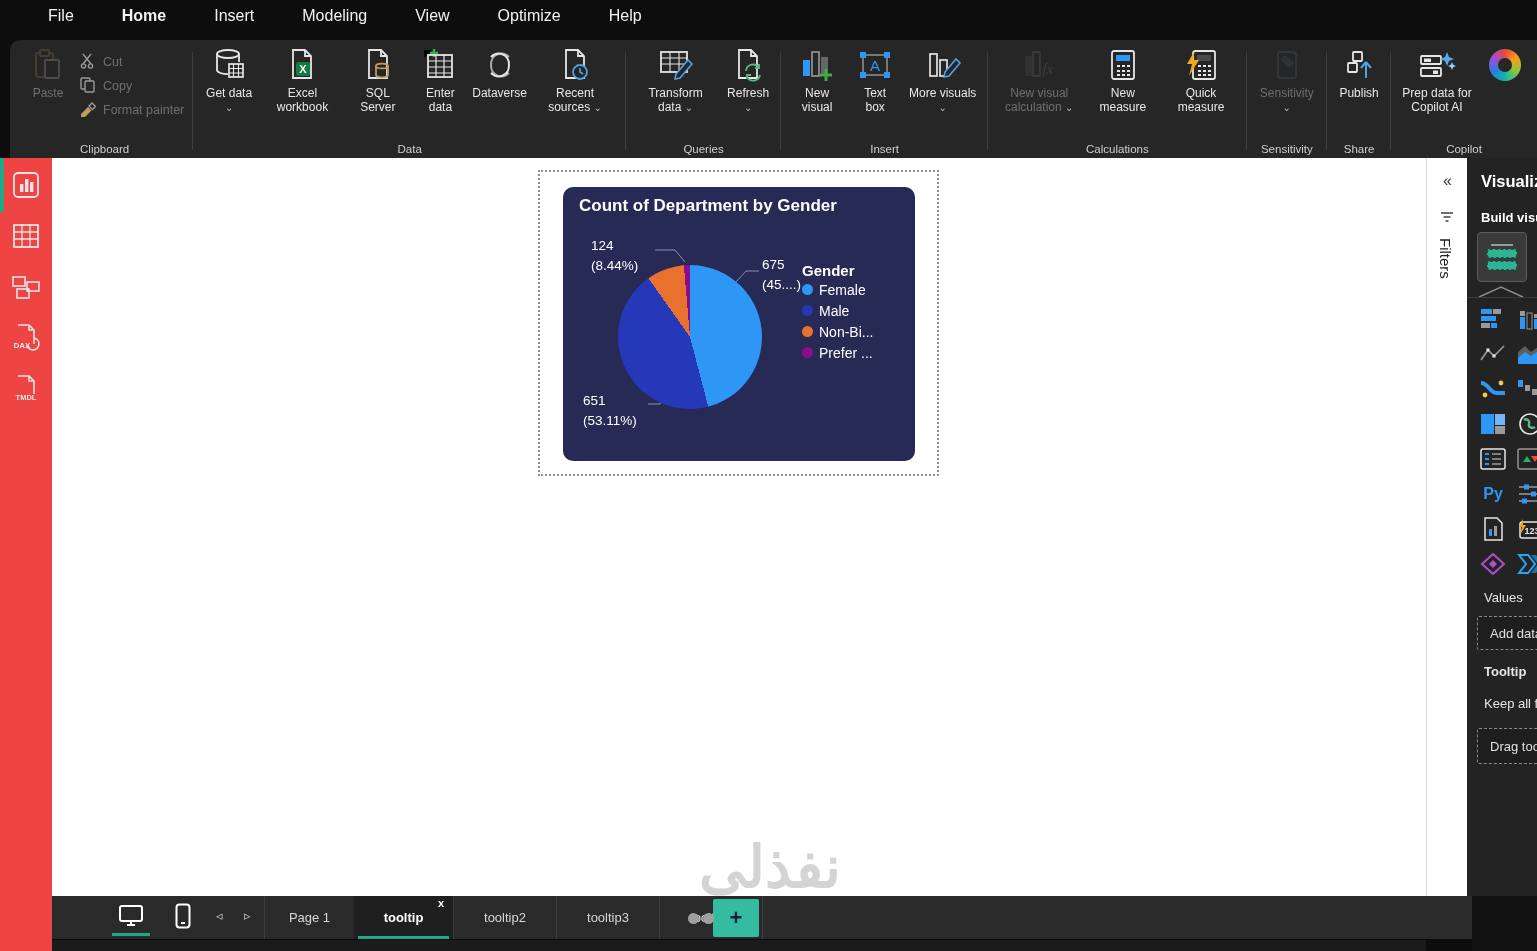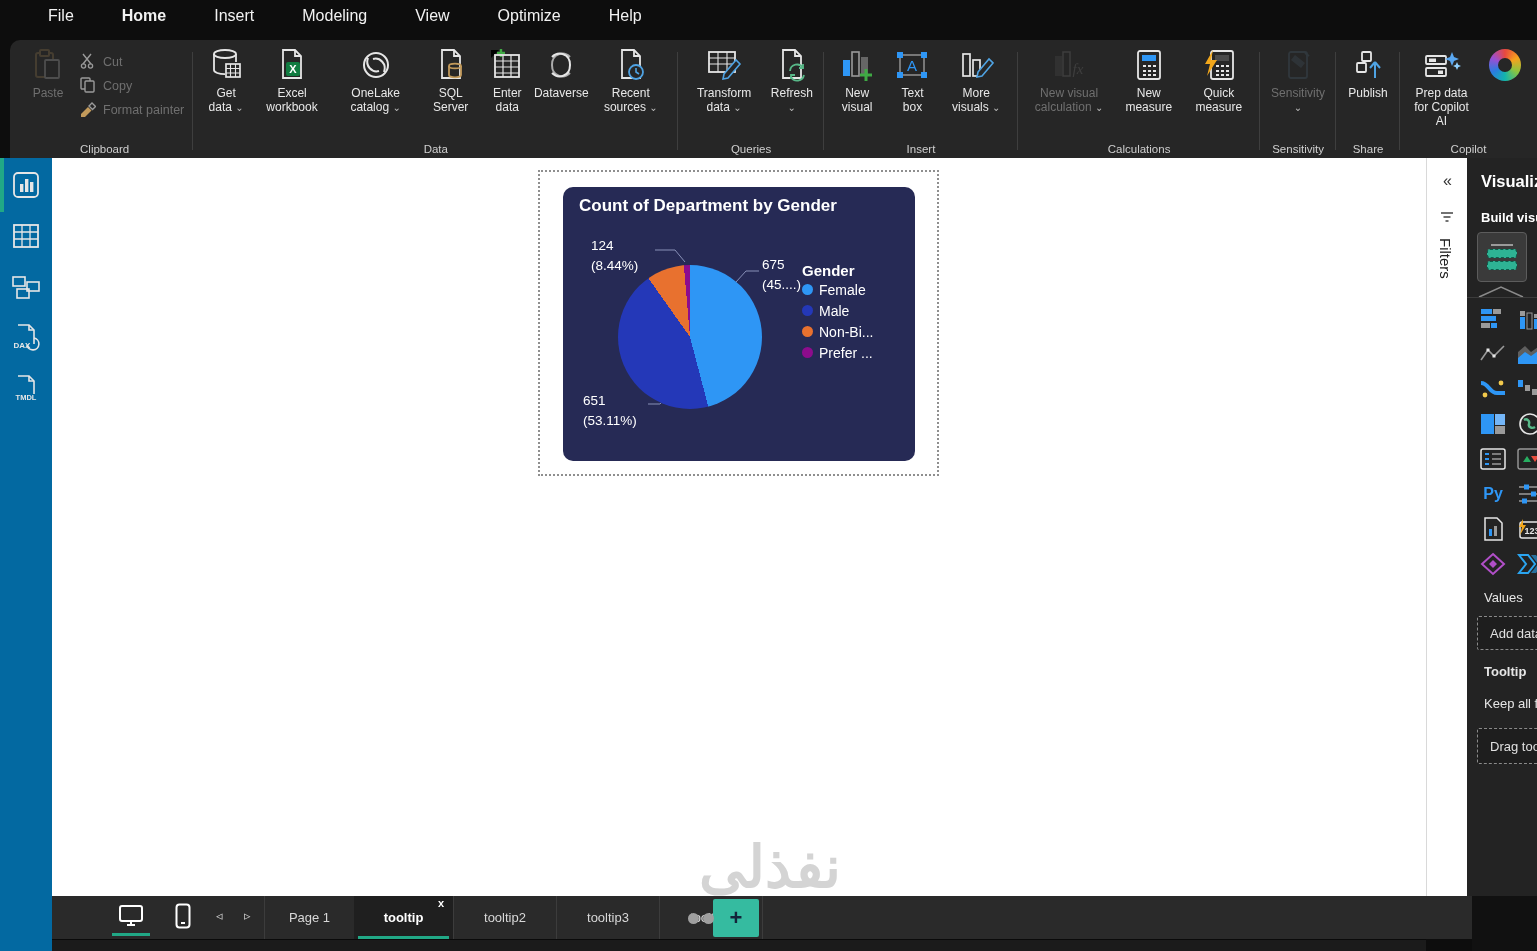--- a/index.html
+++ b/index.html
@@ -19,21 +19,21 @@
   .rgroup-label{position:absolute;bottom:3px;left:0;right:0;text-align:center;font-size:11.5px;color:#cfcfcf;}
   .rbtn{display:flex;flex-direction:column;align-items:center;padding:3px 5px;max-width:82px;min-width:44px;
         font-size:12px;line-height:1.15;text-align:center;color:#e8e8e8;border-radius:3px;}
   .rbtn .ric{height:40px;display:flex;align-items:center;justify-content:center;}
   .rbtn.disabled{color:#6f6f6f;}
   .rbtn.disabled svg,.rbtn.disabled .cicon{opacity:.45;}
   .caret{font-size:10px;color:#bdbdbd;line-height:1;}
   .clip-col{display:flex;flex-direction:column;justify-content:flex-start;padding-top:6px;}
   .small-btn{display:flex;align-items:center;gap:7px;font-size:12.5px;color:#6f6f6f;padding:2px 4px;white-space:nowrap;}
   
-  .side{position:absolute;left:0;top:158px;bottom:0;width:52px;background:#0369a1;display:flex;
+  .side{position:absolute;left:0;top:158px;bottom:0;width:52px;background:#ef4444;display:flex;
         flex-direction:column;align-items:center;padding-top:14px;gap:21px;z-index:12;}
   .side-item{width:30px;height:30px;display:flex;align-items:center;justify-content:center;}
   .active-ind{position:absolute;left:0;top:158px;width:4px;height:54px;background:#21A886;z-index:13;}
   
   .canvas{position:absolute;left:52px;top:158px;width:1374px;height:738px;background:#ffffff;}
   .vsel{position:absolute;left:538px;top:170px;width:401px;height:306px;border:2px dotted #8f8f8f;box-sizing:border-box;}
   .vcard{position:absolute;left:563px;top:187px;width:352px;height:274px;background:#262a55;border-radius:10px;}
   .vtitle{position:absolute;left:16px;top:9px;font-size:17px;font-weight:bold;color:#fff;}
   .pie{position:absolute;left:55px;top:78px;width:144px;height:144px;border-radius:50%;}
   .dlab{position:absolute;color:#fff;font-size:13.5px;line-height:20px;}
@@ -163,29 +163,20 @@
                   <path d="M7 2h12l6 6v22H7z" fill="none" stroke="#e6e6e6" stroke-width="1.8"></path>
                   <path d="M19 2v6h6" fill="none" stroke="#e6e6e6" stroke-width="1.8"></path>
                   <rect x="10" y="14" width="14" height="14" rx="2" fill="#107C41"></rect>
                   <text x="17" y="25" font-size="11" font-weight="bold" fill="#fff" text-anchor="middle" font-family="Liberation Sans">X</text>
                 </svg></span>
             </span>
             <span><span>Excel workbook</span></span>
           </div>
           <div class="rbtn">
             <span class="ric">
-              <span class="cicon"><svg width="34" height="34" viewBox="0 0 34 34" class="cicon">
-                  <circle cx="17" cy="17" r="12" fill="none" stroke="#e6e6e6" stroke-width="2"></circle>
-                  <path d="M9 10c-3 8 4 15 11 13M25 24c3-8-4-15-11-13" fill="none" stroke="#e6e6e6" stroke-width="2"></path>
-                </svg></span>
-            </span>
-            <span><span>OneLake catalog</span> <span class="caret">⌄</span></span>
-          </div>
-          <div class="rbtn">
-            <span class="ric">
               <span class="cicon"><svg width="32" height="34" viewBox="0 0 32 34" class="cicon">
                   <path d="M7 2h12l6 6v22H7z" fill="none" stroke="#e6e6e6" stroke-width="1.8"></path>
                   <path d="M19 2v6h6" fill="none" stroke="#e6e6e6" stroke-width="1.8"></path>
                   <ellipse cx="20" cy="18" rx="6" ry="2.4" fill="none" stroke="#C29A5B" stroke-width="1.8"></ellipse>
                   <path d="M14 18v9c0 1.3 2.7 2.4 6 2.4s6-1.1 6-2.4v-9" fill="none" stroke="#C29A5B" stroke-width="1.8"></path>
                 </svg></span>
             </span>
             <span><span>SQL Server</span></span>
           </div>
           <div class="rbtn">

